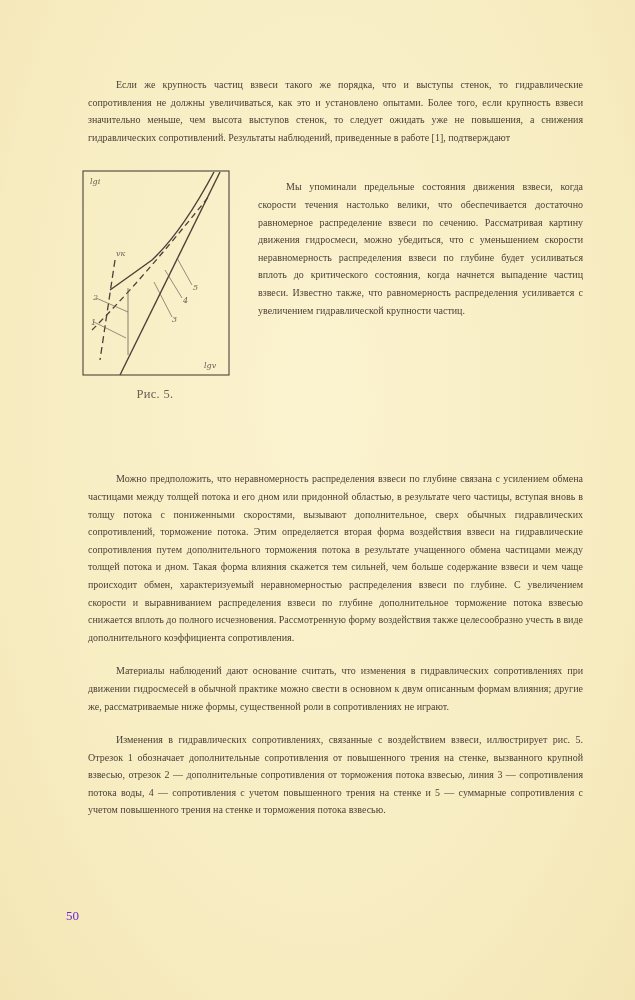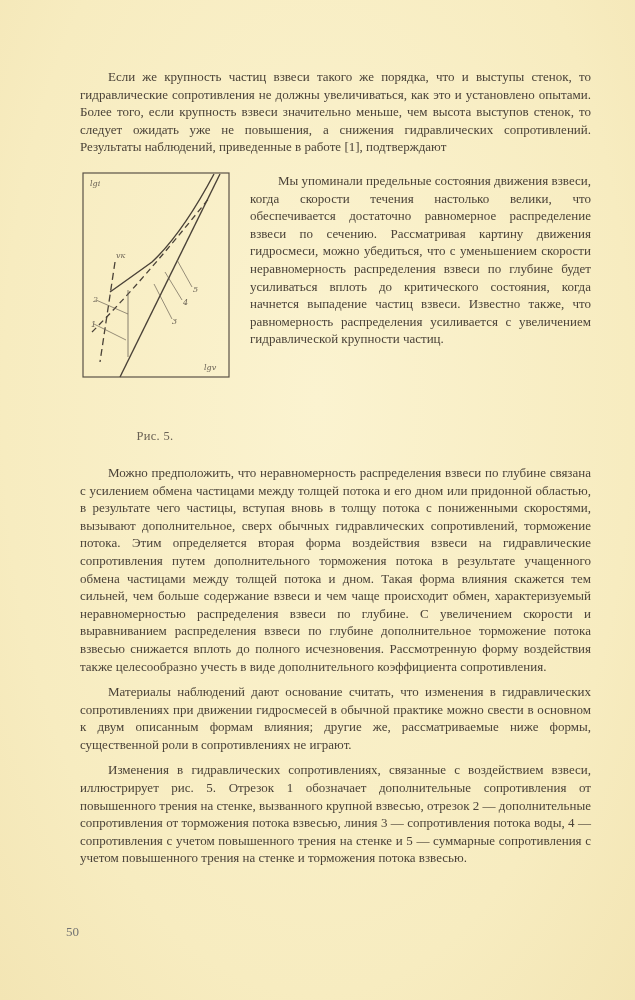--- a/index.html
+++ b/index.html
@@ -5,34 +5,34 @@
     html, body { margin: 0; padding: 0; }
     body {
       width: 635px; height: 1000px;
       background: #f8eec4;
       background-image: radial-gradient(ellipse at 50% 40%, #fbf3d0 0%, #f7ecc0 70%, #f3e5b4 100%);
       position: relative; overflow: hidden;
       font-family: "Liberation Serif", "DejaVu Serif", serif;
       color: #4a4238;
     }
     .page { position: absolute; left: 72px; top: 60px; width: 527px; }
-    p { margin: 8px; font-size: 13px; line-height: 17.6px; text-align: justify; text-align-last: left; }
+    p { margin: 16px; font-size: 10px; line-height: 17.6px; text-align: justify; text-align-last: left; }
     .indent { text-indent: 28px; }
     .figure-wrap { position: relative; height: 292px; margin-top: 0; }
     .figure {
       position: absolute; left: 10px; top: 8px; width: 148px; height: 250px;
     }
     .figure svg { display: block; }
     .fig-caption {
       position: absolute; left: 28px; top: 225px; width: 110px; text-align: center;
-      font-size: 12.5px; color: #6a6255; letter-spacing: 0.3px; margin-top: 40px;
+      font-size: 12.5px; color: #6a6255; letter-spacing: 0.3px;
     }
     .side-col { position: absolute; left: 170px; top: 0; width: 357px; }
     .page-number {
-      position: absolute; left: 66px; top: 908px; font-size: 13px; color: #737373; margin-top: 16px;
+      position: absolute; left: 66px; top: 908px; font-size: 13px; color: #6d28d9;
     }
   </style>
 </head>
 <body>
 
 <div class="page">
   <p class="indent">Если же крупность частиц взвеси такого же порядка, что и выступы стенок, то гидравлические сопротивления не должны увеличиваться, как это и установлено опытами. Более того, если крупность взвеси значительно меньше, чем высота выступов стенок, то следует ожидать уже не повышения, а снижения гидравлических сопротивлений. Результаты наблюдений, приведенные в работе [1], подтверждают</p>
 
   <div class="figure-wrap">
     <div class="figure">

